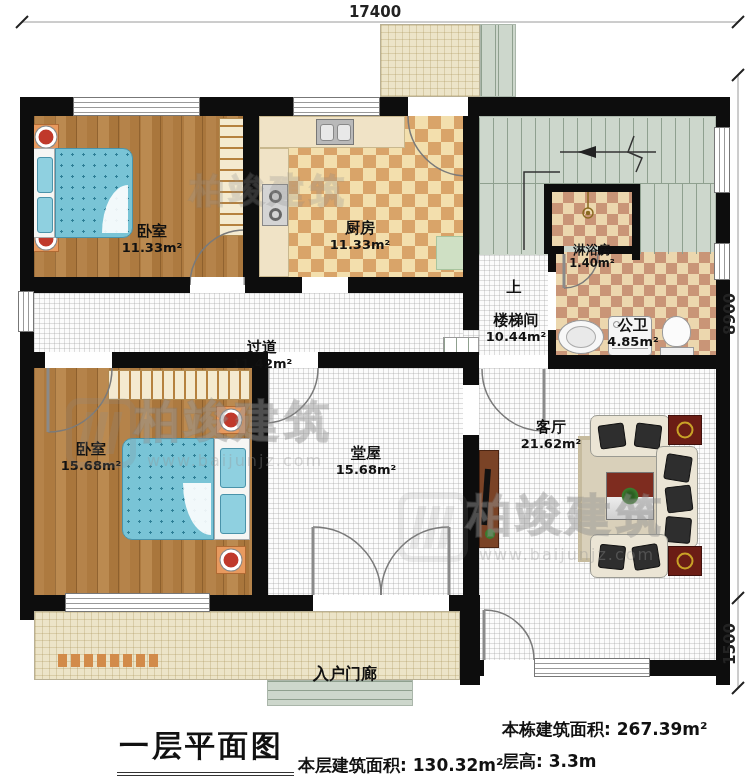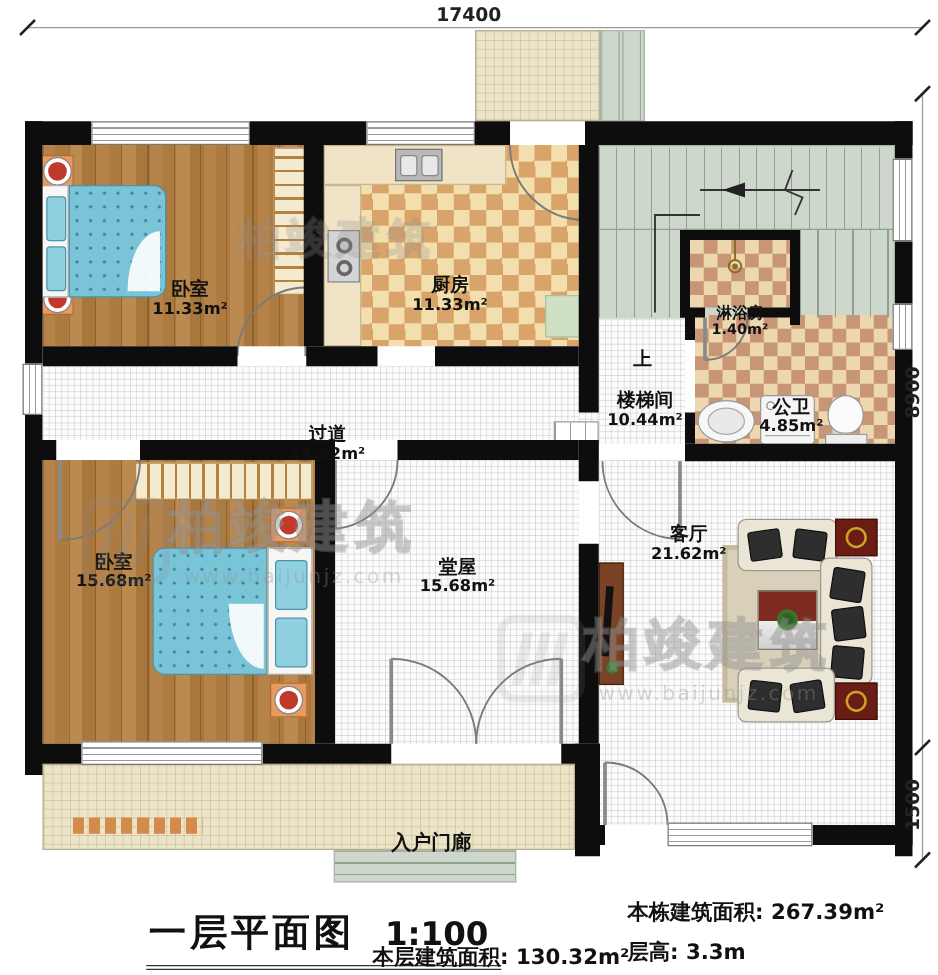--- a/index.html
+++ b/index.html
@@ -337,21 +337,20 @@
   <div class="wm" style="left:462px;top:486px;width:210px;">
     <div class="brand">柏竣建筑</div>
     <div class="url">www.baijunjz.com</div>
   </div>
   <div class="wm" style="left:190px;top:168px;width:160px;opacity:.6;">
     <div class="brand" style="font-size:34px;">柏竣建筑</div>
   </div>
 
   <div class="footer-title">
     <span class="plan-title">一层平面图</span>
-    <span class="plan-scale">1:100</span>
   </div>
   <div class="stat" style="left:298px;top:754px;">
     <span>本层建筑面积:</span> <span>130.32m²</span>
   </div>
   <div class="stat" style="left:502px;top:718px;">
     <span>本栋建筑面积:</span> <span>267.39m²</span>
   </div>
   <div class="stat" style="left:502px;top:750px;">
     <span>层高:</span> <span>3.3m</span>
   </div>

